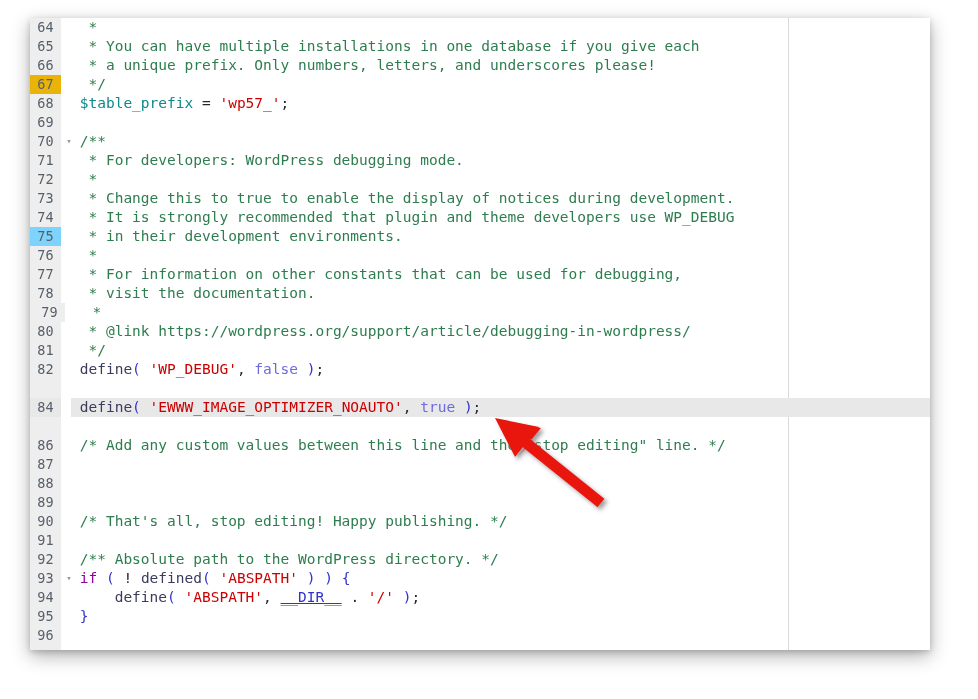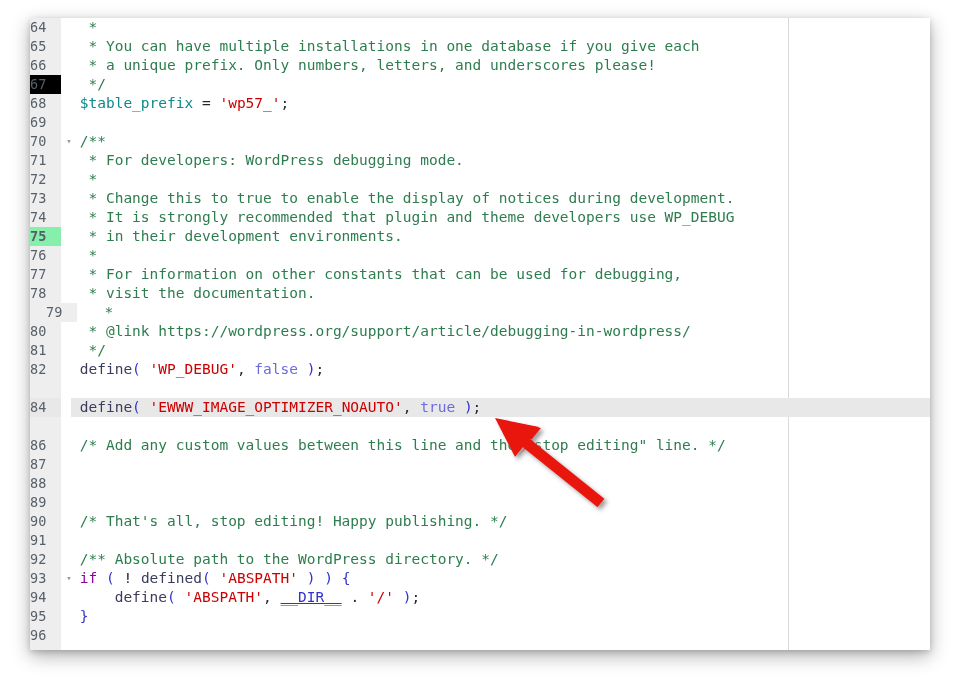--- a/index.html
+++ b/index.html
@@ -74,21 +74,21 @@
 
   .ln-cell {
     position: absolute;
     left: 0;
     top: 0;
     width: 31px;
     height: 19px;
     background: #eeeeee;
     color: #57606a;
     font-size: 13.5px;
-    text-align: left;
+    text-align: center;
     padding-right: 0px;
     box-sizing: border-box;
   }
 
   .fold-cell {
     position: absolute;
     left: 33px;
     top: 0;
     width: 12px;
     height: 19px;
@@ -137,33 +137,33 @@
 
   <div id="editor-panel">
 
     <div id="gutter-bg" style="background: rgb(238, 238, 238);"></div>
     <div id="column-divider" style="background: rgb(217, 217, 217);"></div>
 
     <div id="code-rows">
         <div class="code-row" style="top: 0px; position: absolute; left: 0px; right: 0px;"><div class="ln-cell" style="background: rgb(238, 238, 238); color: rgb(87, 96, 106);">64</div><div class="fold-cell"></div><div class="code-cell"><span class="t-comment" style="color: rgb(46, 125, 79);">  * </span></div></div>
         <div class="code-row" style="top: 19px; position: absolute; left: 0px; right: 0px;"><div class="ln-cell" style="background: rgb(238, 238, 238); color: rgb(87, 96, 106);">65</div><div class="fold-cell"></div><div class="code-cell"><span class="t-comment" style="color: rgb(46, 125, 79);">  * You can have multiple installations in one database if you give each</span></div></div>
         <div class="code-row" style="top: 38px; position: absolute; left: 0px; right: 10px;"><div class="ln-cell" style="background: rgb(238, 238, 238); color: rgb(87, 96, 106);">66</div><div class="fold-cell"></div><div class="code-cell"><span class="t-comment" style="color: rgb(46, 125, 79);">  * a unique prefix. Only numbers, letters, and underscores please!</span></div></div>
-        <div class="code-row" style="top: 57px; position: absolute; left: 0px; right: 0px;"><div class="ln-cell" style="background: #000000; color: rgb(87, 96, 106);">67</div><div class="fold-cell"></div><div class="code-cell"><span class="t-comment" style="color: rgb(46, 125, 79);">  */</span></div></div>
+        <div class="code-row" style="top: 57px; position: absolute; left: 0px; right: 0px;"><div class="ln-cell" style="background: #eab308; color: rgb(87, 96, 106);">67</div><div class="fold-cell"></div><div class="code-cell"><span class="t-comment" style="color: rgb(46, 125, 79);">  */</span></div></div>
         <div class="code-row" style="top: 76px; position: absolute; left: 0px; right: 0px;"><div class="ln-cell" style="background: rgb(238, 238, 238); color: rgb(87, 96, 106);">68</div><div class="fold-cell"></div><div class="code-cell"><span class="t-var" style="color: rgb(14, 138, 138);"> $table_prefix</span><span class="t-plain" style="color: rgb(36, 41, 47);"> = </span><span class="t-string" style="color: rgb(204, 0, 0);">'wp57_'</span><span class="t-plain" style="color: rgb(36, 41, 47);">;</span></div></div>
         <div class="code-row" style="top: 95px; position: absolute; left: 0px; right: 0px;"><div class="ln-cell" style="background: rgb(238, 238, 238); color: rgb(87, 96, 106);">69</div><div class="fold-cell"></div><div class="code-cell"><span class="t-plain" style="color: rgb(36, 41, 47);"></span></div></div>
         <div class="code-row" style="top: 114px; position: absolute; left: 0px; right: 0px;"><div class="ln-cell" style="background: rgb(238, 238, 238); color: rgb(87, 96, 106);">70</div><div class="fold-cell">▾</div><div class="code-cell"><span class="t-comment" style="color: rgb(46, 125, 79);"> /**</span></div></div>
         <div class="code-row" style="top: 133px; position: absolute; left: 0px; right: 0px;"><div class="ln-cell" style="background: rgb(238, 238, 238); color: rgb(87, 96, 106);">71</div><div class="fold-cell"></div><div class="code-cell"><span class="t-comment" style="color: rgb(46, 125, 79);">  * For developers: WordPress debugging mode.</span></div></div>
         <div class="code-row" style="top: 152px; position: absolute; left: 0px; right: 0px;"><div class="ln-cell" style="background: rgb(238, 238, 238); color: rgb(87, 96, 106);">72</div><div class="fold-cell"></div><div class="code-cell"><span class="t-comment" style="color: rgb(46, 125, 79);">  *</span></div></div>
         <div class="code-row" style="top: 171px; position: absolute; left: 0px; right: 0px;"><div class="ln-cell" style="background: rgb(238, 238, 238); color: rgb(87, 96, 106);">73</div><div class="fold-cell"></div><div class="code-cell"><span class="t-comment" style="color: rgb(46, 125, 79);">  * Change this to true to enable the display of notices during development.</span></div></div>
         <div class="code-row" style="top: 190px; position: absolute; left: 0px; right: 0px;"><div class="ln-cell" style="background: rgb(238, 238, 238); color: rgb(87, 96, 106);">74</div><div class="fold-cell"></div><div class="code-cell"><span class="t-comment" style="color: rgb(46, 125, 79);">  * It is strongly recommended that plugin and theme developers use WP_DEBUG</span></div></div>
-        <div class="code-row" style="top: 209px; position: absolute; left: 0px; right: 0px;"><div class="ln-cell" style="background: #86efac; color: rgb(87, 96, 106); font-weight: bold;">75</div><div class="fold-cell"></div><div class="code-cell"><span class="t-comment" style="color: rgb(46, 125, 79);">  * in their development environments.</span></div></div>
+        <div class="code-row" style="top: 209px; position: absolute; left: 0px; right: 0px;"><div class="ln-cell" style="background: #7dd3fc; color: rgb(87, 96, 106);">75</div><div class="fold-cell"></div><div class="code-cell"><span class="t-comment" style="color: rgb(46, 125, 79);">  * in their development environments.</span></div></div>
         <div class="code-row" style="top: 228px; position: absolute; left: 0px; right: 0px;"><div class="ln-cell" style="background: rgb(238, 238, 238); color: rgb(87, 96, 106);">76</div><div class="fold-cell"></div><div class="code-cell"><span class="t-comment" style="color: rgb(46, 125, 79);">  *</span></div></div>
         <div class="code-row" style="top: 247px; position: absolute; left: 0px; right: 0px;"><div class="ln-cell" style="background: rgb(238, 238, 238); color: rgb(87, 96, 106);">77</div><div class="fold-cell"></div><div class="code-cell"><span class="t-comment" style="color: rgb(46, 125, 79);">  * For information on other constants that can be used for debugging,</span></div></div>
         <div class="code-row" style="top: 266px; position: absolute; left: 0px; right: 0px;"><div class="ln-cell" style="background: rgb(238, 238, 238); color: rgb(87, 96, 106);">78</div><div class="fold-cell"></div><div class="code-cell"><span class="t-comment" style="color: rgb(46, 125, 79);">  * visit the documentation.</span></div></div>
-        <div class="code-row" style="top: 285px; position: absolute; left: 16px; right: 0px; padding-left: 44px;"><div class="ln-cell" style="background: rgb(238, 238, 238); color: rgb(87, 96, 106);">79</div><div class="fold-cell"></div><div class="code-cell"><span class="t-comment" style="color: rgb(46, 125, 79);">  *</span></div></div>
+        <div class="code-row" style="top: 285px; position: absolute; left: 4px; right: 0px; padding-left: 44px;"><div class="ln-cell" style="background: rgb(238, 238, 238); color: rgb(87, 96, 106);">79</div><div class="fold-cell"></div><div class="code-cell"><span class="t-comment" style="color: rgb(46, 125, 79);">  *</span></div></div>
         <div class="code-row" style="top: 304px; position: absolute; left: 0px; right: 0px;"><div class="ln-cell" style="background: rgb(238, 238, 238); color: rgb(87, 96, 106);">80</div><div class="fold-cell"></div><div class="code-cell"><span class="t-comment" style="color: rgb(46, 125, 79);">  * @link https://wordpress.org/support/article/debugging-in-wordpress/</span></div></div>
         <div class="code-row" style="top: 323px; position: absolute; left: 0px; right: 0px;"><div class="ln-cell" style="background: rgb(238, 238, 238); color: rgb(87, 96, 106);">81</div><div class="fold-cell"></div><div class="code-cell"><span class="t-comment" style="color: rgb(46, 125, 79);">  */</span></div></div>
         <div class="code-row" style="top: 342px; position: absolute; left: 0px; right: 0px;"><div class="ln-cell" style="background: rgb(238, 238, 238); color: rgb(87, 96, 106);">82</div><div class="fold-cell"></div><div class="code-cell"><span class="t-fn" style="color: rgb(59, 59, 92);"> define</span><span class="t-punct" style="color: rgb(51, 51, 204);">(</span><span class="t-plain" style="color: rgb(36, 41, 47);"> </span><span class="t-string" style="color: rgb(204, 0, 0);">'WP_DEBUG'</span><span class="t-plain" style="color: rgb(36, 41, 47);">, </span><span class="t-keyword" style="color: rgb(107, 107, 221);">false</span><span class="t-plain" style="color: rgb(36, 41, 47);"> </span><span class="t-punct" style="color: rgb(51, 51, 204);">)</span><span class="t-plain" style="color: rgb(36, 41, 47);">;</span></div></div>
         <div class="code-row" style="top: 361px; position: absolute; left: 0px; right: 0px; margin-top: 16px;"><div class="ln-cell" style="background: rgb(238, 238, 238); color: rgb(87, 96, 106);">83</div><div class="fold-cell"></div><div class="code-cell"><span class="t-plain" style="color: rgb(36, 41, 47);"></span></div></div>
         <div class="code-row highlighted" style="top: 380px; position: absolute; left: 0px; right: 0px;"><div class="ln-cell" style="background: rgb(232, 232, 232); color: rgb(87, 96, 106);">84</div><div class="fold-cell"></div><div class="code-cell" style="background: rgb(232, 232, 232);"><span class="t-fn" style="color: rgb(59, 59, 92);"> define</span><span class="t-punct" style="color: rgb(51, 51, 204);">(</span><span class="t-plain" style="color: rgb(36, 41, 47);"> </span><span class="t-string" style="color: rgb(204, 0, 0);">'EWWW_IMAGE_OPTIMIZER_NOAUTO'</span><span class="t-plain" style="color: rgb(36, 41, 47);">, </span><span class="t-keyword" style="color: rgb(107, 107, 221);">true</span><span class="t-plain" style="color: rgb(36, 41, 47);"> </span><span class="t-punct" style="color: rgb(51, 51, 204);">)</span><span class="t-plain" style="color: rgb(36, 41, 47);">;</span></div></div>
         <div class="code-row" style="top: 399px; position: absolute; left: 0px; right: 0px;"><div class="ln-cell" style="background: #eab308; color: rgb(87, 96, 106); margin-top: 48px;">85</div><div class="fold-cell"></div><div class="code-cell"><span class="t-plain" style="color: rgb(36, 41, 47);"></span></div></div>
         <div class="code-row" style="top: 418px; position: absolute; left: 0px; right: 0px;"><div class="ln-cell" style="background: rgb(238, 238, 238); color: rgb(87, 96, 106);">86</div><div class="fold-cell"></div><div class="code-cell"><span class="t-comment" style="color: rgb(46, 125, 79);"> /* Add any custom values between this line and the "stop editing" line. */</span></div></div>
         <div class="code-row" style="top: 437px; position: absolute; left: 0px; right: 0px;"><div class="ln-cell" style="background: rgb(238, 238, 238); color: rgb(87, 96, 106);">87</div><div class="fold-cell"></div><div class="code-cell"><span class="t-plain" style="color: rgb(36, 41, 47);"></span></div></div>
         <div class="code-row" style="top: 456px; position: absolute; left: 0px; right: 0px;"><div class="ln-cell" style="background: rgb(238, 238, 238); color: rgb(87, 96, 106);">88</div><div class="fold-cell"></div><div class="code-cell"><span class="t-plain" style="color: rgb(36, 41, 47);"></span></div></div>
         <div class="code-row" style="top: 475px; position: absolute; left: 0px; right: 0px;"><div class="ln-cell" style="background: rgb(238, 238, 238); color: rgb(87, 96, 106);">89</div><div class="fold-cell"></div><div class="code-cell"><span class="t-plain" style="color: rgb(36, 41, 47);"></span></div></div>

